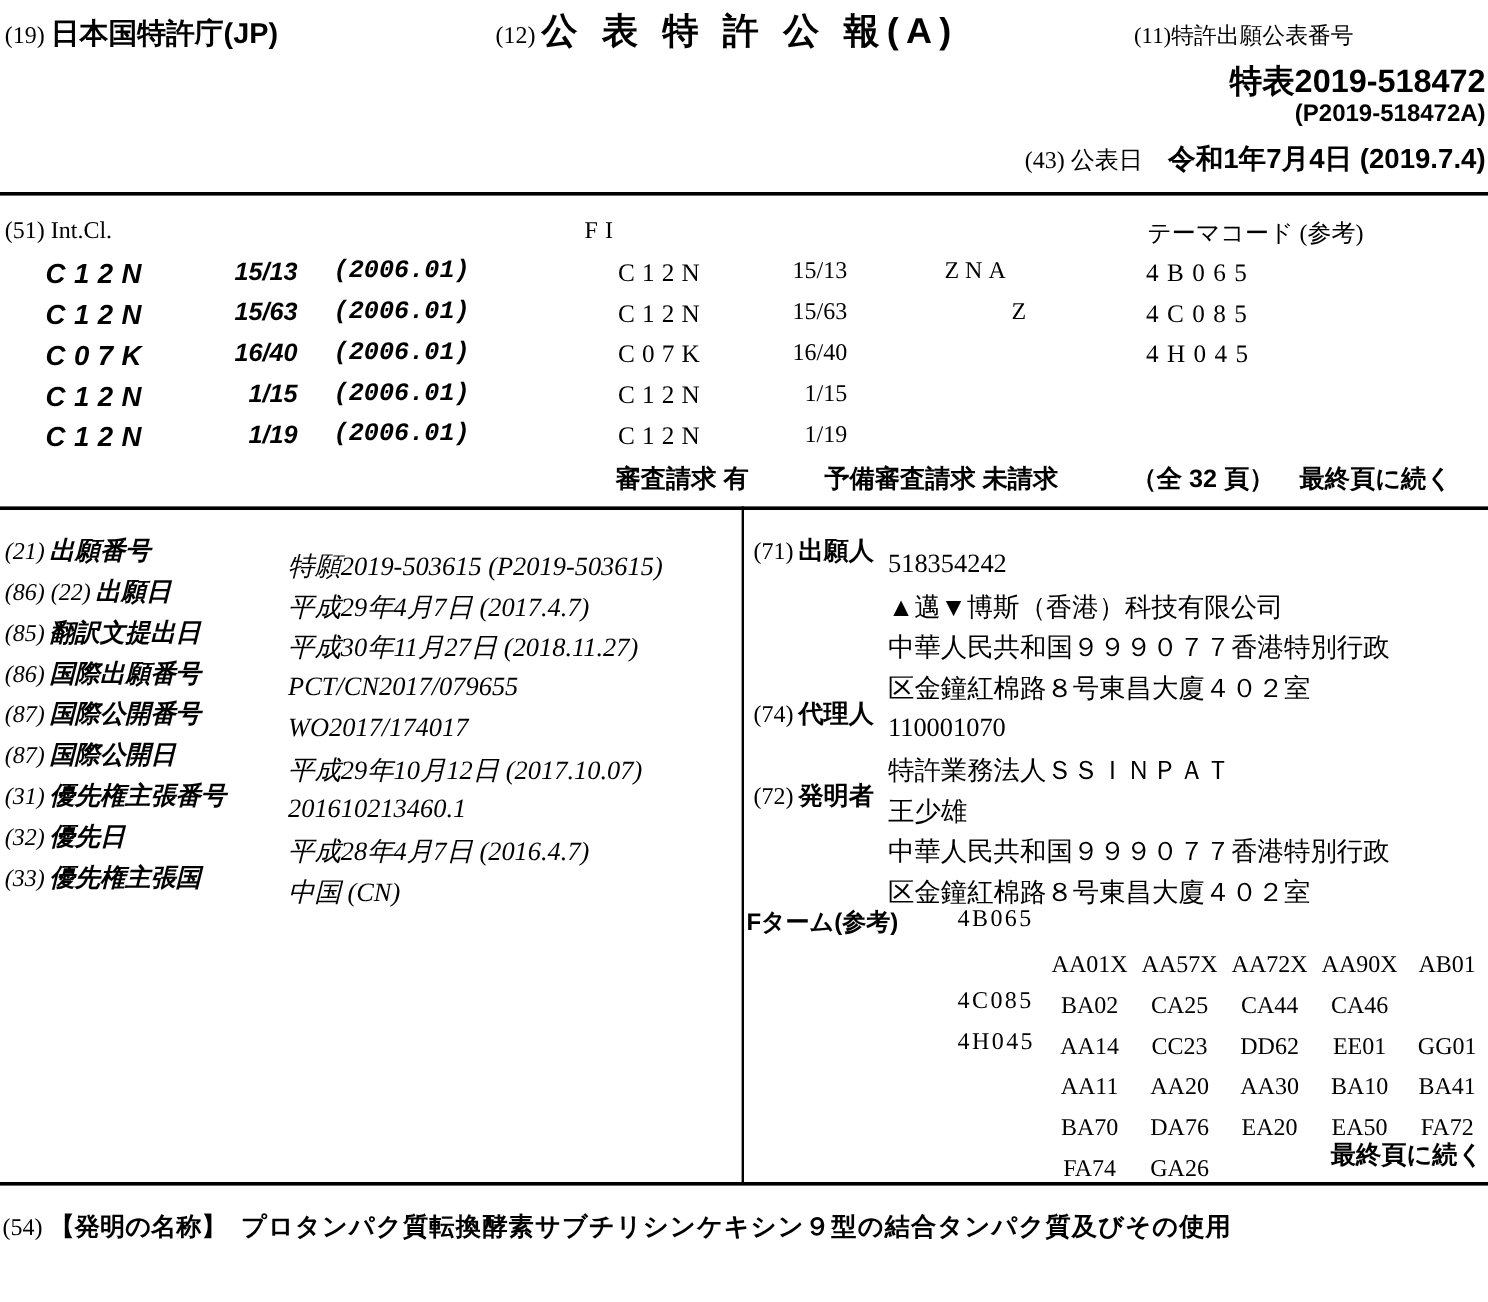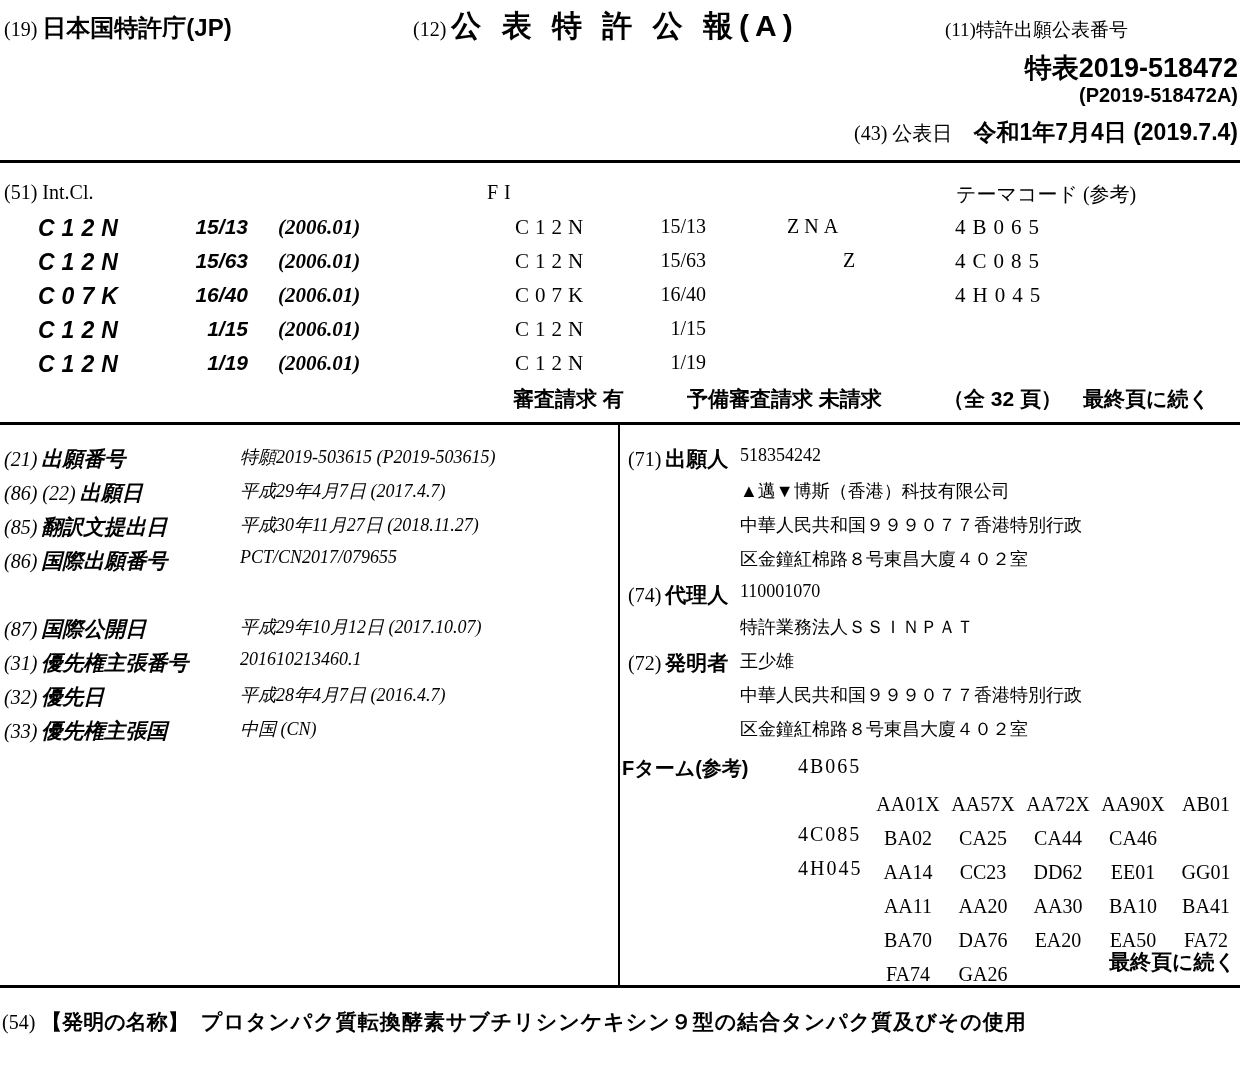--- a/index.html
+++ b/index.html
@@ -30,38 +30,38 @@
   .row { position:absolute; left:0; width:1236px; height:32px; }
   .c-head { top:181px; }
   .lbl-intcl { position:absolute; left:4px; font-size:20px; }
   .lbl-fi { position:absolute; left:487px; font-size:20px; letter-spacing:6px; }
   .lbl-theme { position:absolute; left:956px; font-size:20px; }
   .ipc-cls { position:absolute; left:38px; font-size:23px; font-weight:bold; font-style:italic;
              font-family:"Liberation Sans", sans-serif; letter-spacing:7px; }
   .ipc-num { position:absolute; left:160px; width:88px; text-align:right; font-size:21px;
              font-weight:bold; font-style:italic; font-family:"Liberation Sans", sans-serif; }
   .ipc-ver { position:absolute; left:278px; font-size:21px; font-weight:bold; font-style:italic;
-             font-family:Liberation Serif, serif; }
+             font-family:Liberation Mono, monospace; }
   .fi-cls  { position:absolute; left:515px; font-size:21px; letter-spacing:6px; }
   .fi-num  { position:absolute; left:628px; width:78px; text-align:right; font-size:20px; }
   .fi-note1{ position:absolute; left:770px; font-size:20px; letter-spacing:5px;margin-left:17px; }
   .fi-note2{ position:absolute; left:843px; font-size:20px; }
   .theme-code { position:absolute; left:955px; font-size:21px; letter-spacing:7px; }
 
   .exam-line { top:385px; font-family:"Liberation Sans", sans-serif; font-weight:bold; font-size:21px; }
   .exam-1 { position:absolute; left:513px; }
   .exam-2 { position:absolute; left:687px; }
   .exam-3 { position:absolute; left:943px; }
   .exam-4 { position:absolute; left:1083px; }
 
   
   .bib-row { position:absolute; height:32px; white-space:nowrap; font-size:20px; }
   .bib-row .code { font-size:20px; }
   .bib-row .lab { font-family:"Liberation Sans", sans-serif; font-weight:bold; font-size:21px; margin-left:4px; }
-  .bib-row .val { position:absolute; top:0; font-size:18px; white-space:nowrap; }
+  .bib-row .val { position:absolute; top:12px; font-size:22px; white-space:nowrap; }
   .bib-left { left:4px; width:610px;font-style:italic; }
   .bib-left .val { left:236px; }
   .bib-right { left:628px; width:610px; }
   .bib-right .val { left:112px; }
 
   
   .ft-label { position:absolute; left:622px; font-family:"Liberation Sans", sans-serif;
               font-weight:bold; font-size:20px; }
   .ft-group { position:absolute; left:798px; font-size:20px; letter-spacing:2px; }
   .ft-cell  { position:absolute; width:72px; text-align:center; font-size:20px;margin-top:38px; }
@@ -171,20 +171,24 @@
     <span class="val">平成29年4月7日 (2017.4.7)</span>
   </div>
   <div class="bib-row bib-left" style="top:513px">
     <span class="code">(85)</span><span class="lab">翻訳文提出日</span>
     <span class="val">平成30年11月27日 (2018.11.27)</span>
   </div>
   <div class="bib-row bib-left" style="top:547px">
     <span class="code">(86)</span><span class="lab">国際出願番号</span>
     <span class="val">PCT/CN2017/079655</span>
   </div>
+  <div class="bib-row bib-left" style="top:581px">
+    <span class="code">(87)</span><span class="lab">国際公開番号</span>
+    <span class="val">WO2017/174017</span>
+  </div>
   <div class="bib-row bib-left" style="top:615px">
     <span class="code">(87)</span><span class="lab">国際公開日</span>
     <span class="val">平成29年10月12日 (2017.10.07)</span>
   </div>
   <div class="bib-row bib-left" style="top:649px">
     <span class="code">(31)</span><span class="lab">優先権主張番号</span>
     <span class="val">201610213460.1</span>
   </div>
   <div class="bib-row bib-left" style="top:683px">
     <span class="code">(32)</span><span class="lab">優先日</span>

